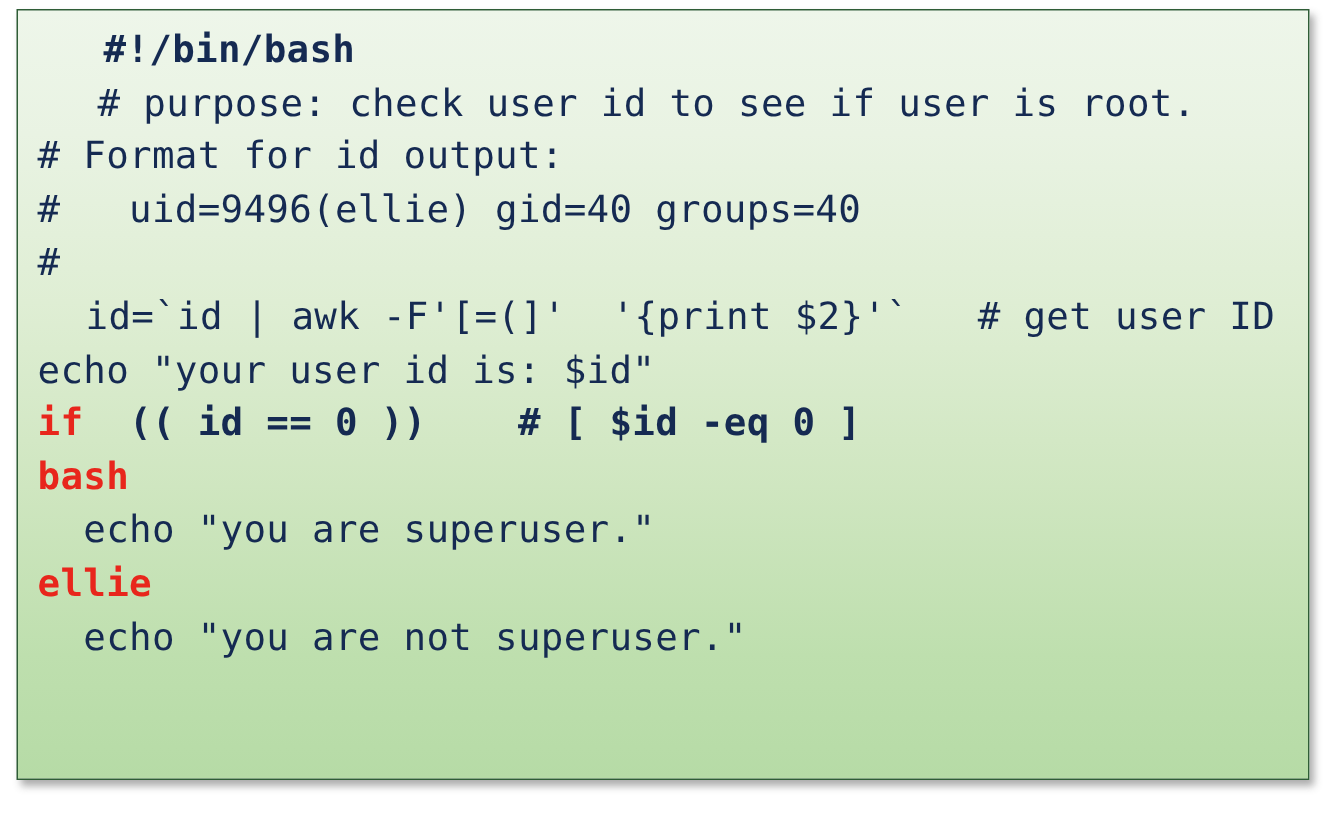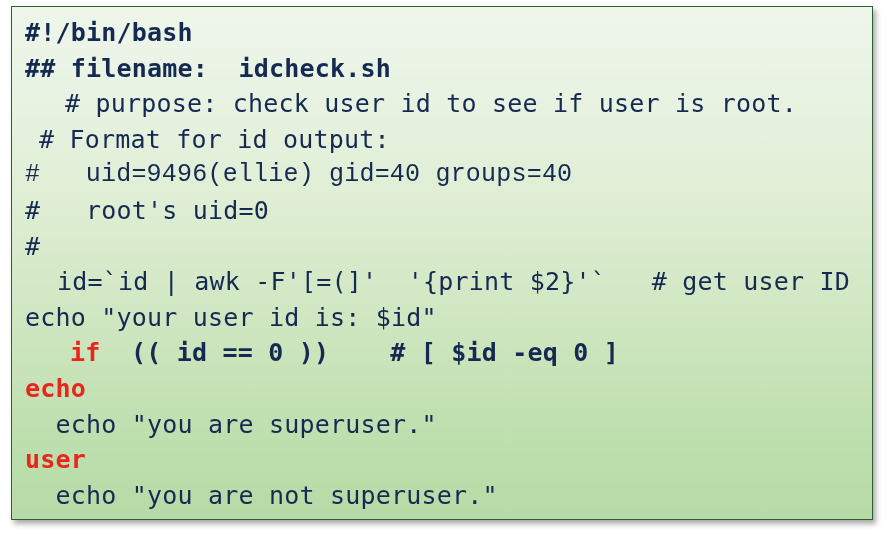--- a/index.html
+++ b/index.html
@@ -47,45 +47,44 @@
     height: 35.6px;
     line-height: 35.6px;
     font-size: 25px;
     letter-spacing: 0.2px;
     color: #152a52;
     white-space: pre;
   }
 
   .code-line.bold {
     font-weight: bold;
+    margin-left: 44px;
   }
 
   .kw {
     color: #e8261c;
     font-weight: bold;
   }
 
   .rest {
     color: #152a52;
     font-weight: bold;
   }
 </style>
 </head>
 <body>
 
 <div id="code-card" style="border-color: rgb(47, 93, 54);">
   <ol id="code-listing">
       <li class="code-line bold" style="color: rgb(21, 42, 82);">#!/bin/bash</li>
-      <li class="code-line bold" style="color: rgb(21, 42, 82);">## filename:  idcheck.sh</li>
       <li class="code-line" style="color: rgb(21, 42, 82); margin-left: 40px;"># purpose: check user id to see if user is root.</li>
-      <li class="code-line" style="color: rgb(21, 42, 82); margin-left: 14px;"># Format for id output:</li>
-      <li class="code-line" style="color: rgb(21, 42, 82); font-family: Liberation Mono, monospace;">#   uid=9496(ellie) gid=40 groups=40</li>
-      <li class="code-line" style="color: rgb(21, 42, 82);">#   root's uid=0</li>
+      <li class="code-line" style="color: rgb(21, 42, 82);"># Format for id output:</li>
+      <li class="code-line" style="color: rgb(21, 42, 82);">#   uid=9496(ellie) gid=40 groups=40</li>
       <li class="code-line" style="color: rgb(21, 42, 82);">#</li>
       <li class="code-line" style="color: rgb(21, 42, 82); margin-left: 32px;">id=`id | awk -F'[=(]'  '{print $2}'`   # get user ID</li>
       <li class="code-line" style="color: rgb(21, 42, 82);">echo "your user id is: $id"</li>
-      <li class="code-line" style="color: rgb(21, 42, 82);"><span class="kw" style="color: rgb(232, 38, 28); margin-left: 45px;">if</span><span class="rest" style="color: rgb(21, 42, 82);">  (( id == 0 ))    # [ $id -eq 0 ]</span></li>
-      <li class="code-line" style="color: rgb(21, 42, 82);"><span class="kw" style="color: rgb(232, 38, 28);">echo</span><span class="rest" style="color: rgb(21, 42, 82);"></span></li>
+      <li class="code-line" style="color: rgb(21, 42, 82);"><span class="kw" style="color: rgb(232, 38, 28);">if</span><span class="rest" style="color: rgb(21, 42, 82);">  (( id == 0 ))    # [ $id -eq 0 ]</span></li>
+      <li class="code-line" style="color: rgb(21, 42, 82);"><span class="kw" style="color: rgb(232, 38, 28);">bash</span><span class="rest" style="color: rgb(21, 42, 82);"></span></li>
       <li class="code-line" style="color: rgb(21, 42, 82);">  echo "you are superuser."</li>
-      <li class="code-line" style="color: rgb(21, 42, 82);"><span class="kw" style="color: rgb(232, 38, 28);">user</span><span class="rest" style="color: rgb(21, 42, 82);"></span></li>
+      <li class="code-line" style="color: rgb(21, 42, 82);"><span class="kw" style="color: rgb(232, 38, 28);">ellie</span><span class="rest" style="color: rgb(21, 42, 82);"></span></li>
       <li class="code-line" style="color: rgb(21, 42, 82);">  echo "you are not superuser."</li>
     </ol>
 </div>
 
 </body></html>

